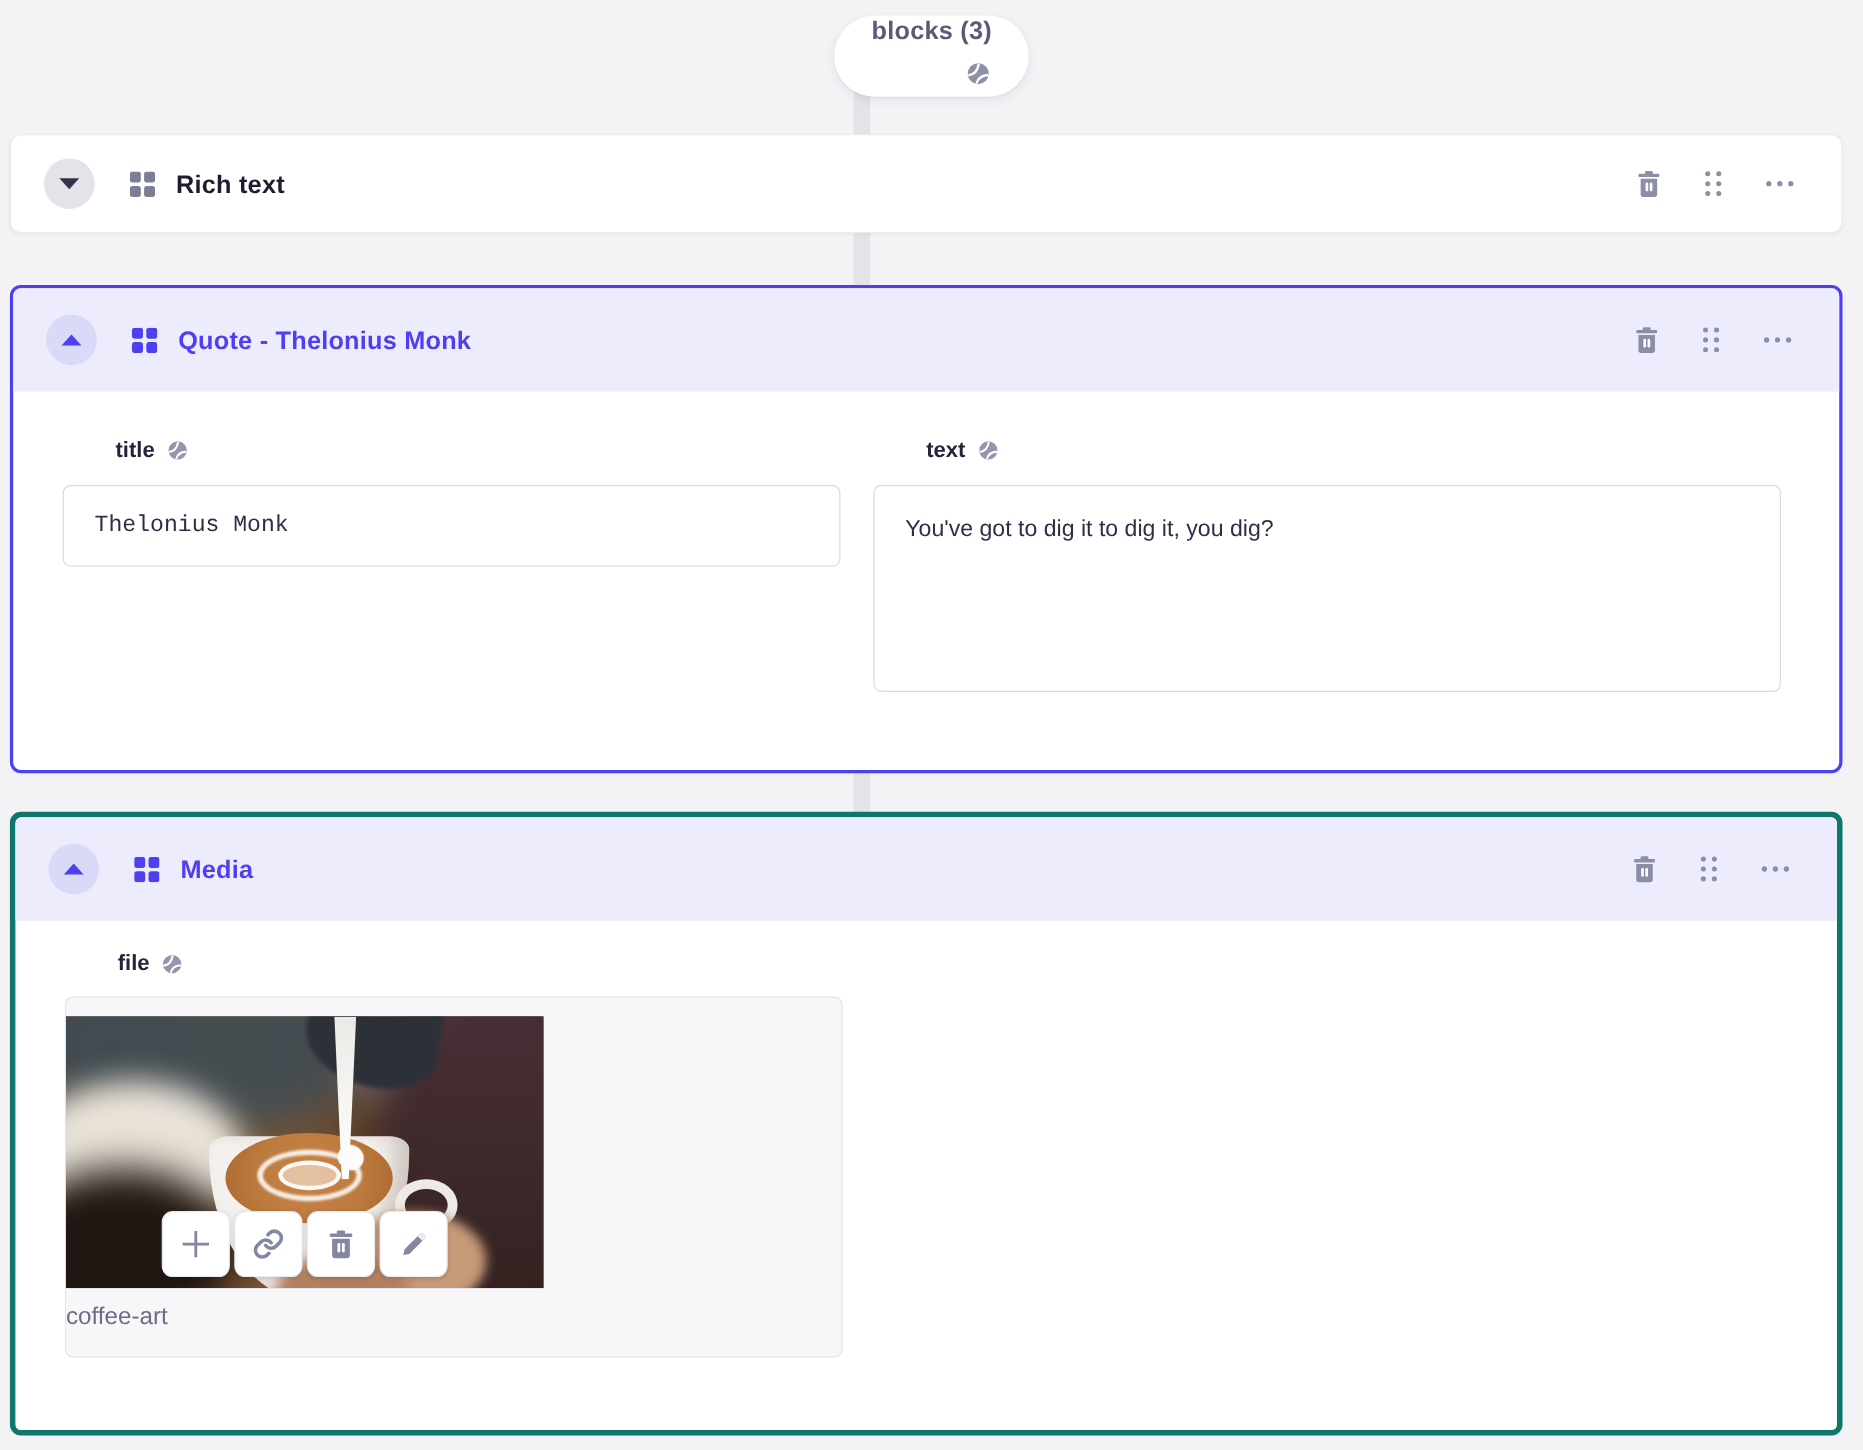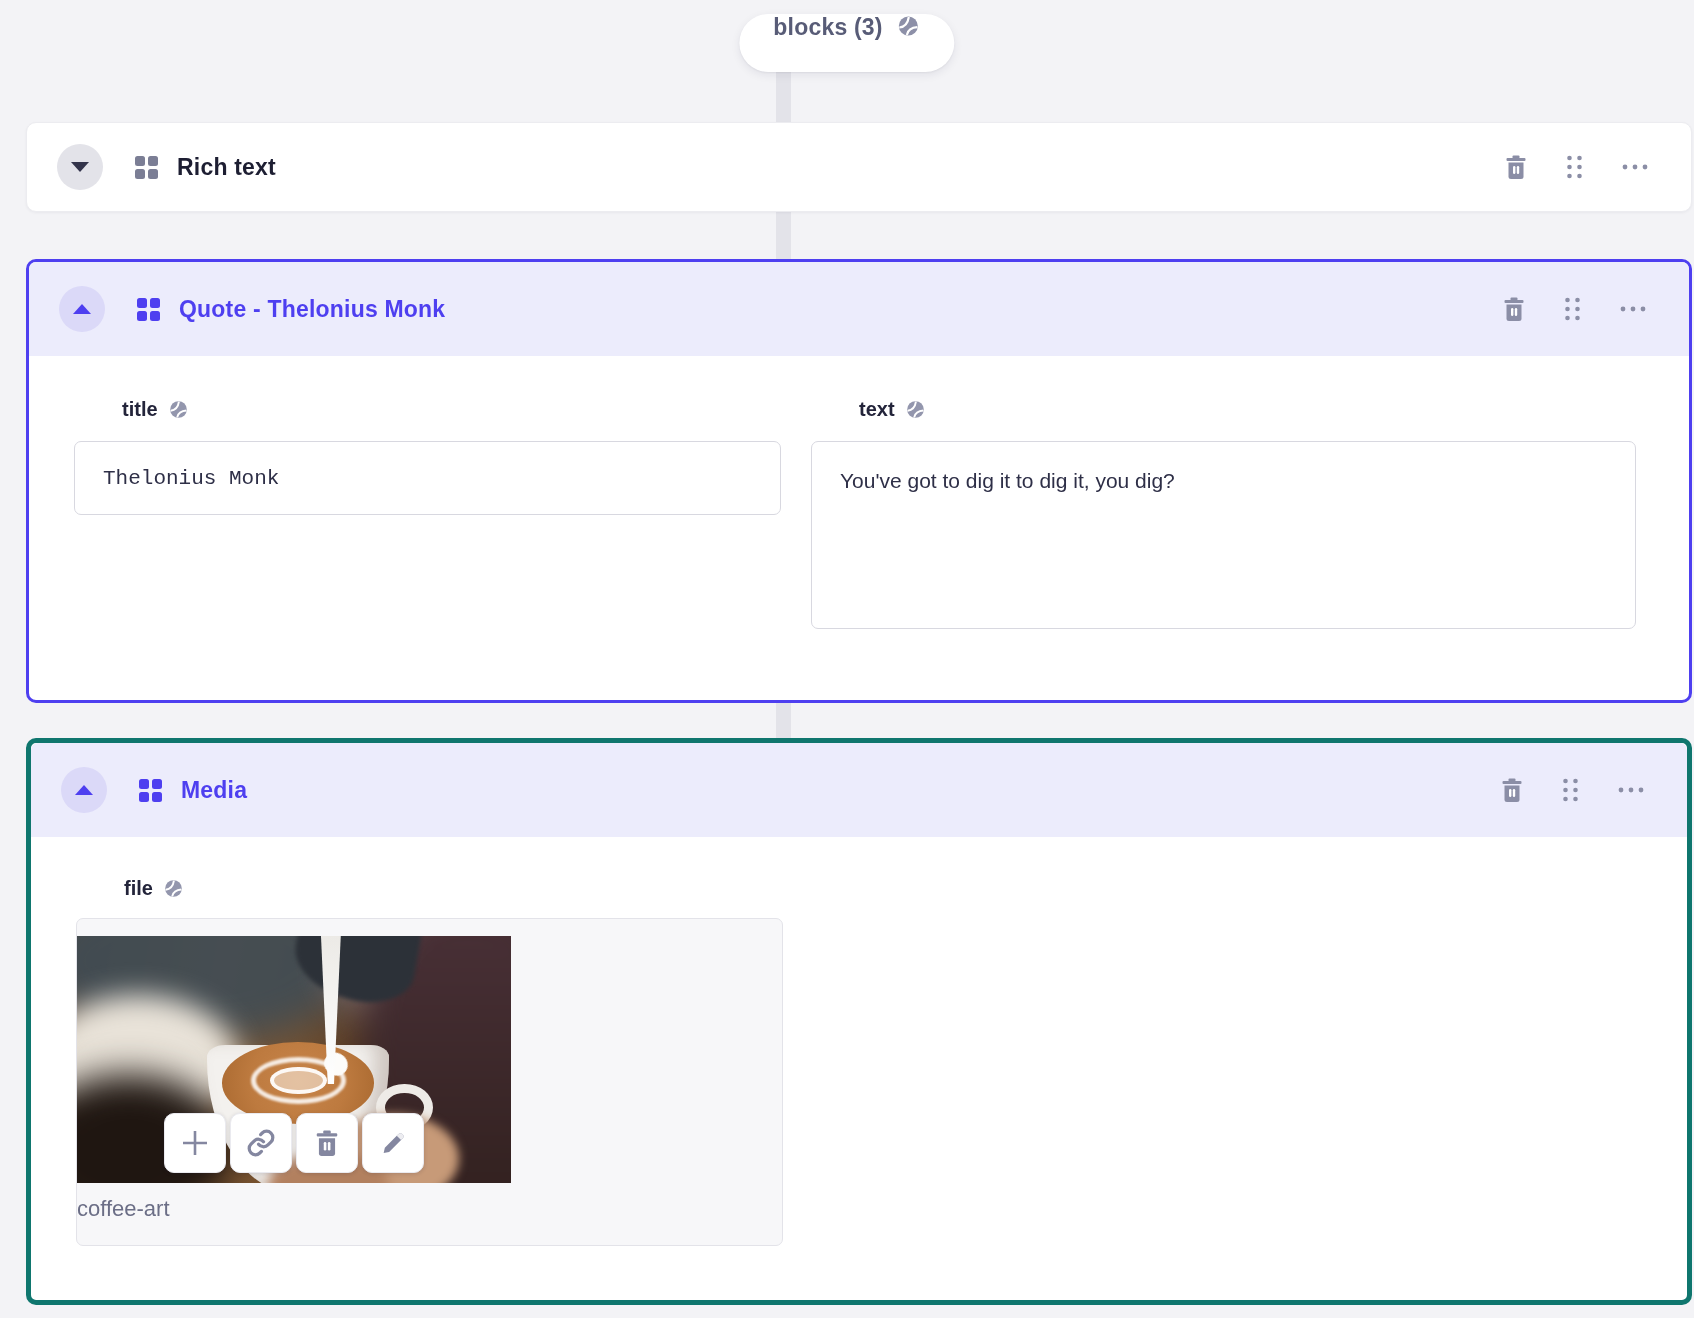--- a/index.html
+++ b/index.html
@@ -6,27 +6,27 @@
   .canvas{position:relative;width:1694px;height:1318px;background:#f3f3f6;overflow:hidden;
           font-family:"Liberation Sans",sans-serif;}
 
   
   .connector{position:absolute;left:776px;width:15px;background:#e3e3e9;z-index:0;}
   #conn1{top:60px;height:70px;}
   #conn2{top:206px;height:58px;}
   #conn3{top:698px;height:44px;}
 
   
-  .pill{position:absolute;top:14px;left:50%;transform:translateX(-50%);height:58px;
-        padding:0 34px;border-radius:40px;background:#fff;display:flex;align-items:flex-start;gap:14px;
-        box-shadow:0 3px 10px rgba(30,30,70,.08),0 1px 2px rgba(30,30,70,.06);z-index:3;cursor:pointer;}
+  .pill{position:absolute;top:14px;left:50%;transform:translateX(-50%);height:74px;
+        padding:0 34px;border-radius:40px;background:#fff;display:flex;align-items:flex-end;gap:14px;
+        box-shadow:0 3px 10px rgba(30,30,70,.08),0 1px 2px rgba(30,30,70,.06);z-index:3;cursor:pointer;flex-direction:column;}
   .pill-label{font-size:23px;font-weight:700;color:#585c77;letter-spacing:.2px;}
 
   
-  .card{position:absolute;left:26px;width:1666px;background:#fff;border-radius:10px;z-index:1;
+  .card{position:absolute;left:9px;width:1666px;background:#fff;border-radius:10px;z-index:1;
         box-sizing:border-box;}
   #card-rich{top:122px;height:90px;border:1px solid #ececf0;box-shadow:0 1px 3px rgba(20,20,50,.05);}
   #card-quote{top:259px;height:444px;border:3px solid #4e3ff0;}
   #card-media{top:738px;height:567px;border:5px solid #0f766e;}
 
   .card-header{display:flex;align-items:center;padding:0 42px 0 30px;height:88px;}
   .expanded .card-header{height:94px;background:#ececfc;border-radius:7px 7px 0 0;}
 
   .toggle{width:46px;height:46px;border-radius:50%;background:#e3e3e9;flex:none;
           display:flex;align-items:center;justify-content:center;cursor:pointer;border:none;padding:0;}
@@ -50,21 +50,21 @@
                color:#23243a;margin-bottom:20px;margin-left:48px;}
   .globe{color:#9396ad;display:flex;}
   .text-input{width:707px;height:74px;border:1px solid #d8d8e0;border-radius:7px;padding:0 28px;
               font-size:21px;color:#2e2f47;box-sizing:border-box;background:#fff;
               font-family:Liberation Mono, monospace;}
   .textarea{width:825px;height:188px;border:1px solid #d8d8e0;border-radius:7px;padding:24px 28px;
             font-size:21px;color:#2e2f47;box-sizing:border-box;resize:none;background:#fff;
             line-height:1.45;font-family:"Liberation Sans",sans-serif;}
 
   
-  .media-content{padding:40px 0 0 45px;}
+  .media-content{padding:28px 0 0 45px;}
   .file-box{width:707px;height:328px;background:#f7f7f9;border:1px solid #e3e3e9;border-radius:7px;
             margin-top:18px;display:flex;flex-direction:column;align-items:flex-start;box-sizing:border-box;}
   .media-frame{position:relative;width:434px;height:247px;margin-top:17px;overflow:hidden;
                background:#5a4334;flex:none;}
   .media-frame > div{position:absolute;}
   .bg-wood{inset:0;background:linear-gradient(100deg,#5d4531 0%,#8a6038 32%,#76512f 50%,#35241c 78%,#2e211c 100%);}
   .bg-top{left:-10%;top:-25%;width:75%;height:70%;background:#3f4c55;border-radius:50%;filter:blur(20px);opacity:.9;}
   .bg-topright{left:58%;top:-10%;width:30%;height:45%;background:#8b7a80;border-radius:50%;filter:blur(18px);opacity:.7;}
   .right-dark{right:-14%;top:-12%;width:48%;height:135%;background:linear-gradient(#4a3138,#2f1f1c);
               border-radius:40%;filter:blur(16px);}

